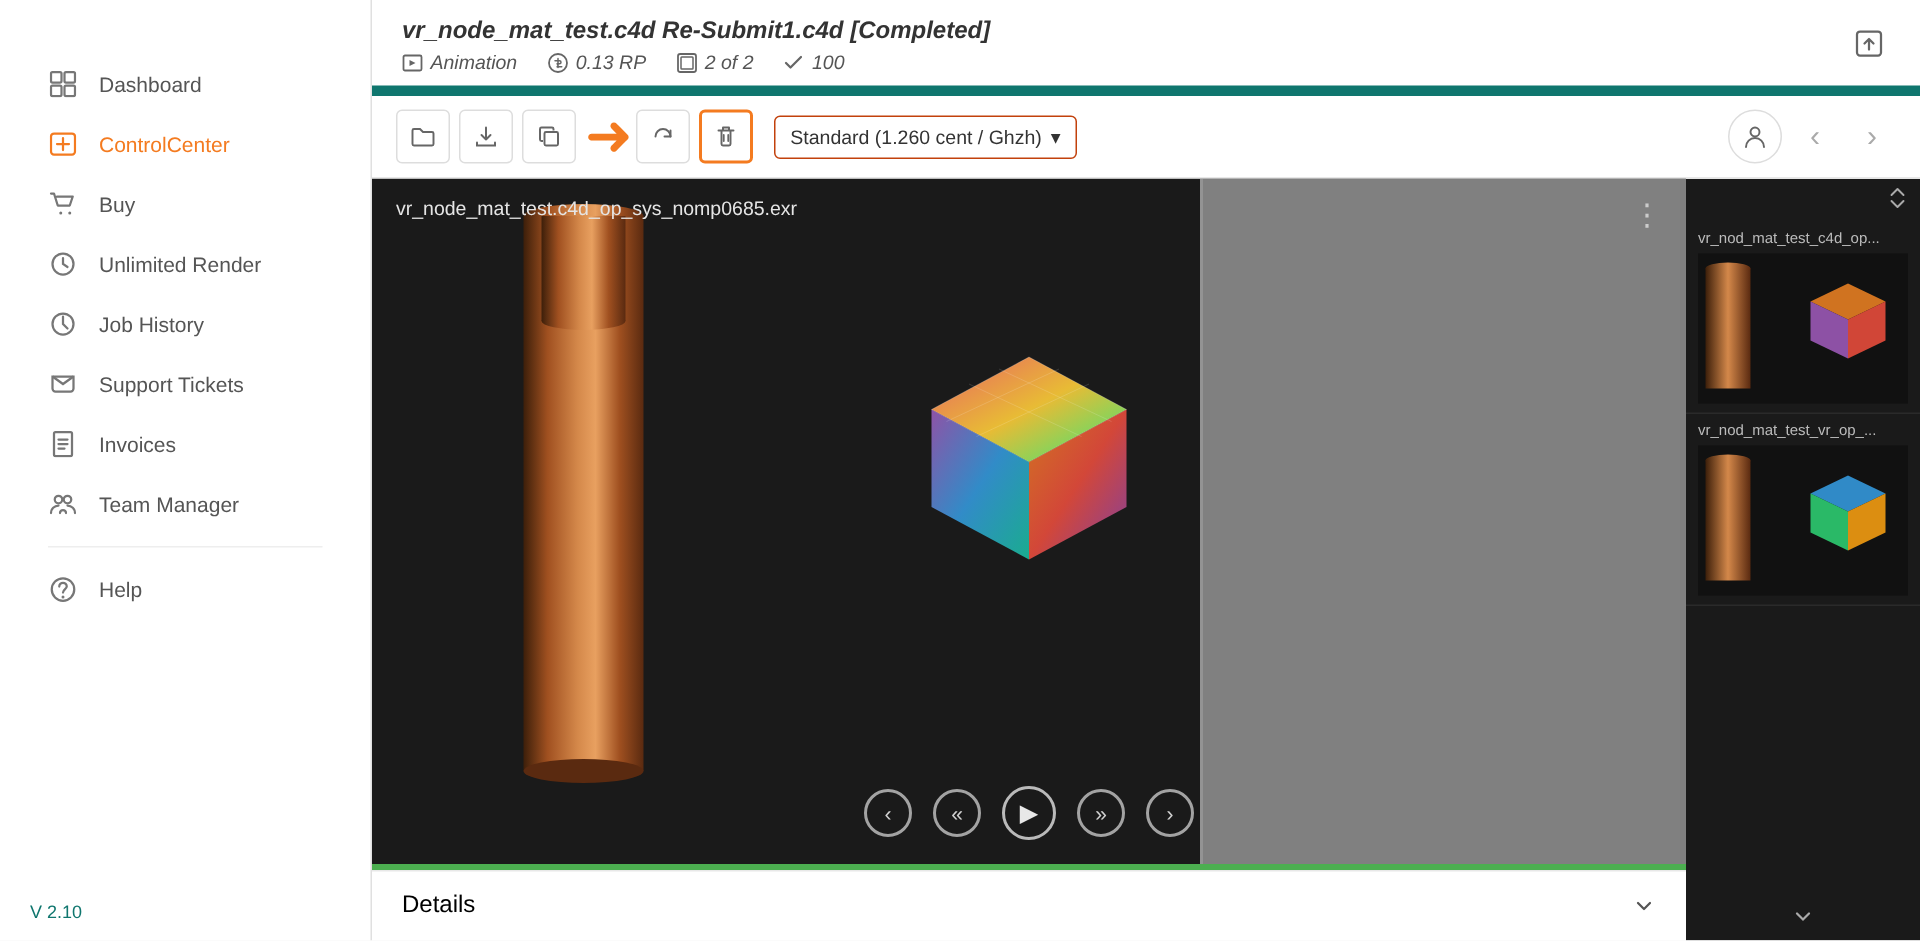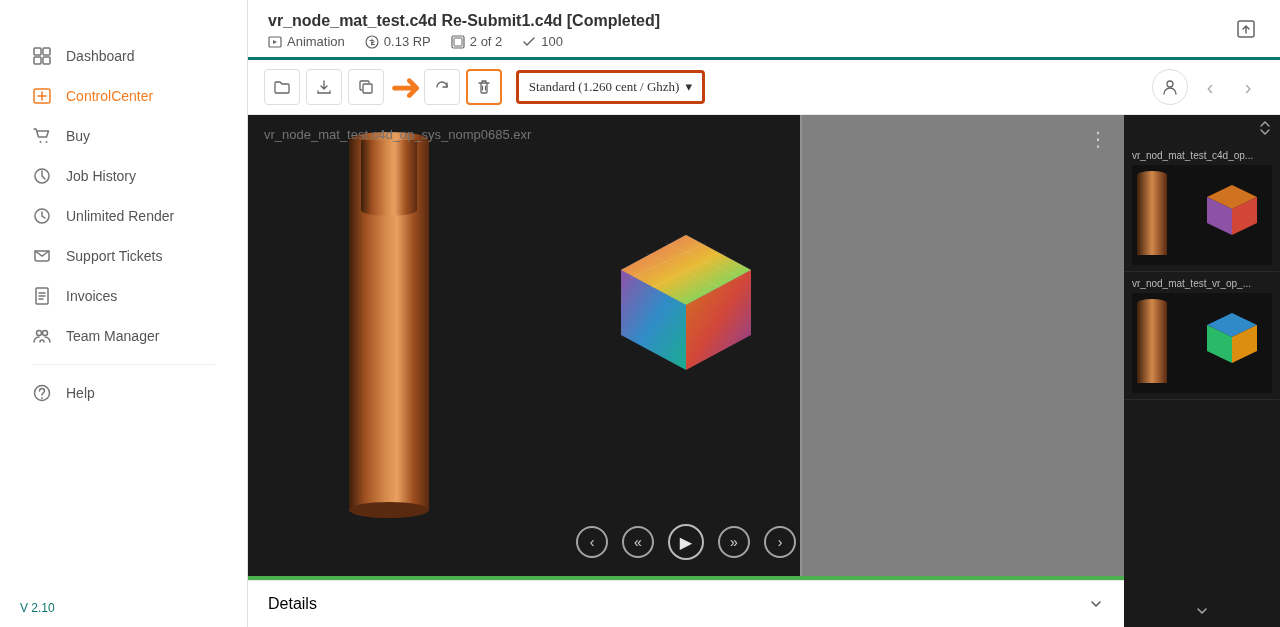--- a/index.html
+++ b/index.html
@@ -56,21 +56,22 @@
       flex: 1;
       display: flex;
       flex-direction: column;
       overflow: hidden;
       background: #fff;
     }
 
     
     .topbar {
       padding: 12px 28px 8px 20px;
-      border-bottom: 3px solid #0f766e;
+      border-bottom: 7px solid #0f766e;
+      font-style: italic;
     }
     .topbar-title {
       font-size: 16px;
       font-weight: 600;
       color: #333;
       margin-bottom: 4px;
     }
     .topbar-meta {
       display: flex;
       align-items: flex-start;
@@ -107,30 +108,29 @@
       color: #555;
       font-size: 16px;
     }
     .toolbar-btn.danger-outline {
       border: 2px solid #f47b20;
       background: #fff;
     }
     .toolbar-dropdown {
       display: flex;
       align-items: flex-start;
-      border: 3px solid #c2410c;
+      border: 1px solid #c2410c;
       border-radius: 4px;
       padding: 6px 10px;
       cursor: pointer;
       background: #fff;
       gap: 6px;
       font-size: 13px;
       color: #333;
       margin-left: 8px;
-      font-family: Liberation Serif, serif;
     }
     .toolbar-user-btn {
       width: 36px;
       height: 36px;
       border: 1px solid #ddd;
       border-radius: 50%;
       background: #fff;
       cursor: pointer;
       display: flex;
       align-items: center;
@@ -171,21 +171,21 @@
       flex: 1;
       background: #1a1a1a;
       position: relative;
       overflow: hidden;
     }
 
     .render-filename {
       position: absolute;
       top: 12px;
       left: 16px;
-      color: #737373;
+      color: #e5e5e5;
       font-size: 13px;
       z-index: 10;
     }
 
     .render-menu-icon {
       position: absolute;
       top: 12px;
       right: 16px;
       color: #ccc;
       font-size: 20px;
@@ -357,34 +357,34 @@
           <circle cx="13.5" cy="15" r="1" fill="#777"></circle>
         </svg>
       </span>
       <span>Buy</span>
     </div>
 
     <div class="sidebar-item">
       <span class="icon">
         <svg width="18" height="18" viewBox="0 0 18 18" fill="none">
           <circle cx="9" cy="9" r="7" stroke="#777" stroke-width="1.5"></circle>
+          <path d="M9 5v4l3 2" stroke="#777" stroke-width="1.5" stroke-linecap="round"></path>
+        </svg>
+      </span>
+      <span>Unlimited Render</span>
+    </div>
+
+    <div class="sidebar-item">
+      <span class="icon">
+        <svg width="18" height="18" viewBox="0 0 18 18" fill="none">
+          <circle cx="9" cy="9" r="7" stroke="#777" stroke-width="1.5"></circle>
           <path d="M9 4v5l3 3" stroke="#777" stroke-width="1.5" stroke-linecap="round"></path>
         </svg>
       </span>
       <span>Job History</span>
-    </div>
-
-    <div class="sidebar-item">
-      <span class="icon">
-        <svg width="18" height="18" viewBox="0 0 18 18" fill="none">
-          <circle cx="9" cy="9" r="7" stroke="#777" stroke-width="1.5"></circle>
-          <path d="M9 5v4l3 2" stroke="#777" stroke-width="1.5" stroke-linecap="round"></path>
-        </svg>
-      </span>
-      <span>Unlimited Render</span>
     </div>
 
     <div class="sidebar-item">
       <span class="icon">
         <svg width="18" height="18" viewBox="0 0 18 18" fill="none">
           <path d="M2 4h14v8a2 2 0 01-2 2H4a2 2 0 01-2-2V4z" stroke="#777" stroke-width="1.5"></path>
           <path d="M2 4l7 5 7-5" stroke="#777" stroke-width="1.5"></path>
         </svg>
       </span>
       <span>Support Tickets</span>

